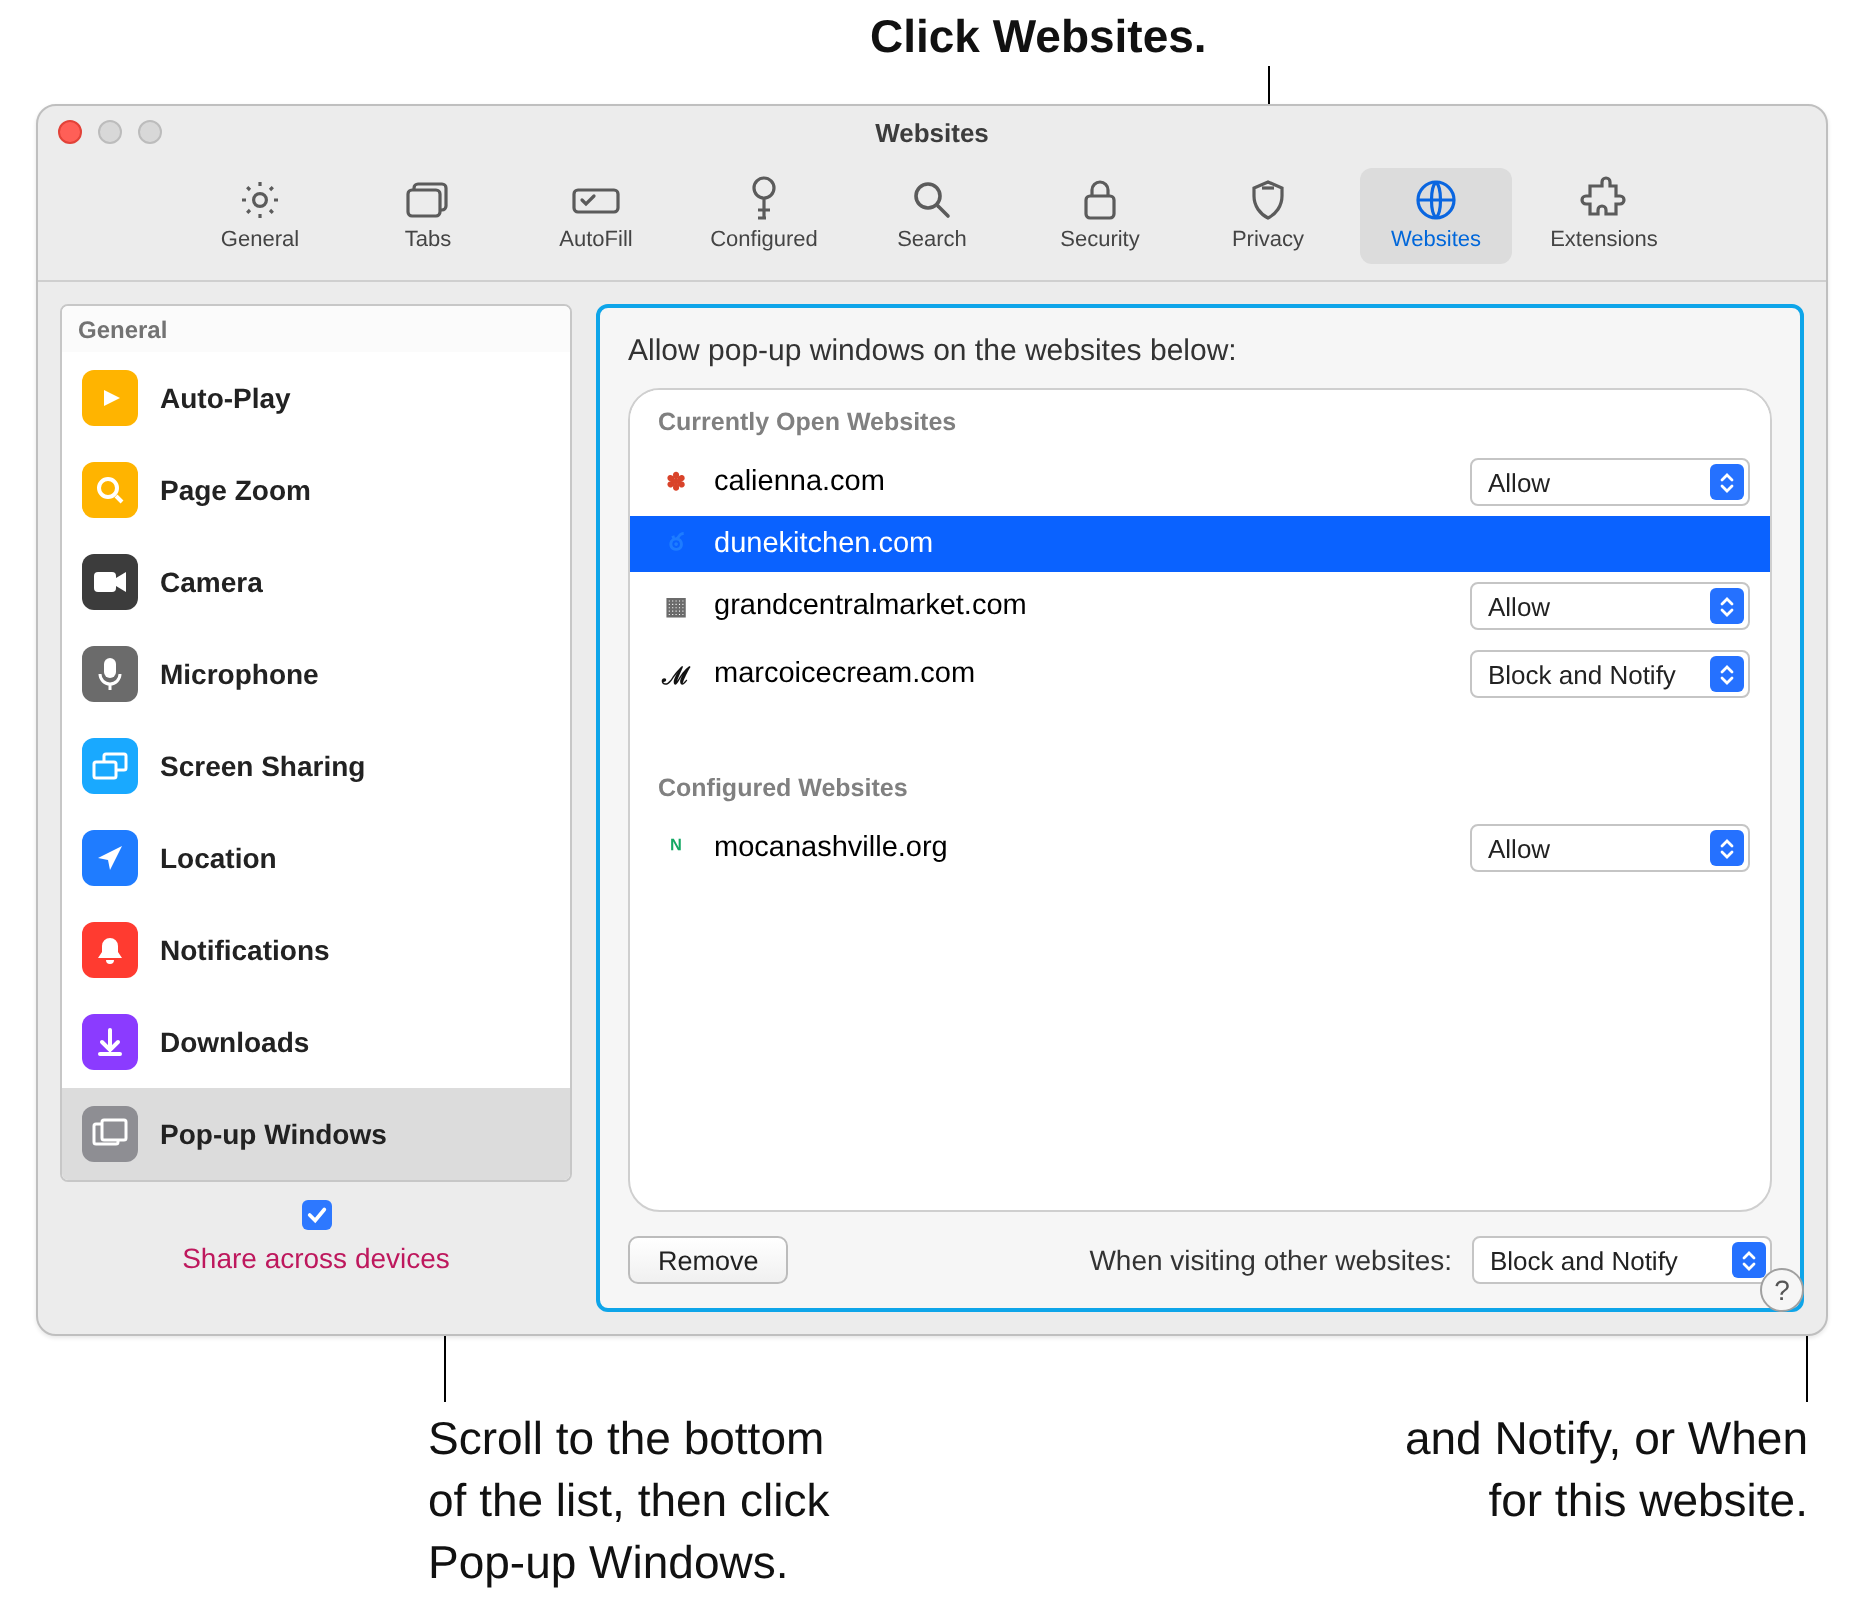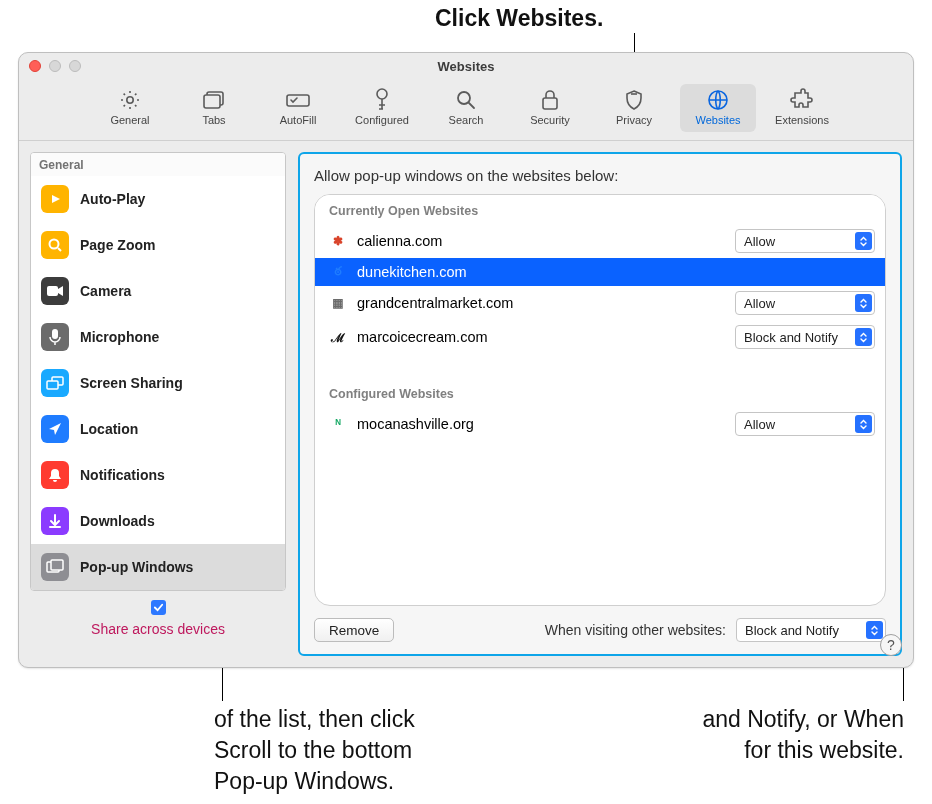--- a/index.html
+++ b/index.html
@@ -54,22 +54,22 @@
   </style>
 </head>
 <body>
 
 <div class="canvas">
 
   <div class="callout" style="left:435px; top:3px;font-weight:bold;">Click Websites.</div>
   <div class="callout-line" style="left:634px; top:33px; width:1px; height:52px;"></div>
 
   <div class="callout" style="left:214px; top:704px; text-align:left;">
+    <div>Scroll to the bottom</div>
     <div>of the list, then click</div>
-    <div>Scroll to the bottom</div>
     <div>Pop-up Windows.</div>
   </div>
   <div class="callout-line" style="left:222px; top:651px; width:1px; height:50px;"></div>
 
   <div class="callout" style="right:28px; top:704px; text-align:right;">
     <div>and Notify, or When</div>
     <div>for this website.</div>
   </div>
   <div class="callout-line" style="left:903px; top:315px; width:1px; height:386px;"></div>
   <div class="callout-line" style="left:869px; top:315px; width:34px; height:1px;"></div>

